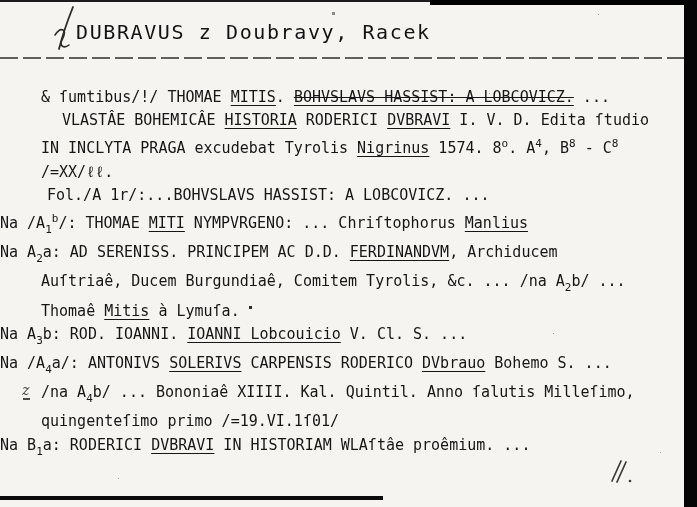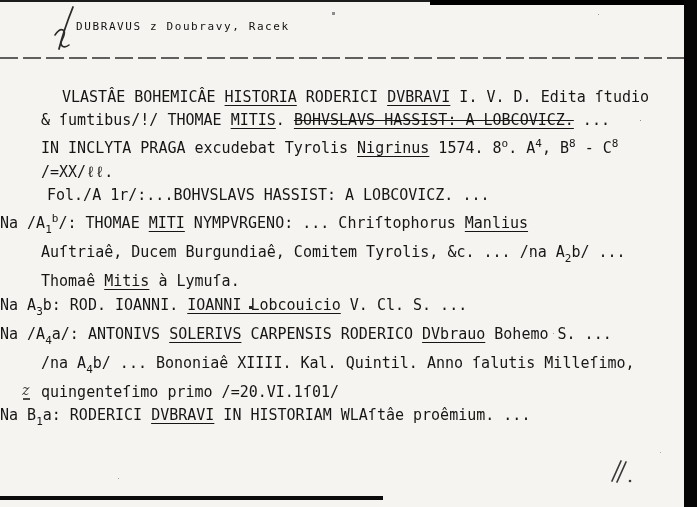--- a/index.html
+++ b/index.html
@@ -13,21 +13,21 @@
   .edge-top{position:absolute;top:0;left:0;width:697px;height:2px;background:#1c1c1c;}
   .edge-top-right{position:absolute;top:0;left:430px;width:267px;height:5px;background:#000;}
   .edge-bottom{position:absolute;top:496px;left:0;width:383px;height:4px;background:#0b0b0b;}
   .specks{position:absolute;top:0;left:0;width:1px;height:1px;background:transparent;
     box-shadow:333px 13px 0 1px #8d8d8d,598px 14px 0 0 #9a9a9a,489px 93px 0 0 #949494,
     250px 307px 0 1px #2a2a2a,390px 196px 0 0 #9c9c9c,553px 333px 0 0 #9c9c9c,
     660px 452px 0 0 #ababab,118px 478px 0 0 #9c9c9c,640px 120px 0 0 #8d8d8d,
     530px 255px 0 0 #a5a5a5;}
   
   .header-title{
-    position:absolute;left:76px;top:20px;font-size:11px;letter-spacing:1.6px;
+    position:absolute;left:76px;top:20px;font-size:20px;letter-spacing:1.6px;
     color:#131313;white-space:pre;
   }
   .header-rule{
     position:absolute;left:0;top:57px;width:697px;height:2px;opacity:.8;
     background:repeating-linear-gradient(90deg,#3a3a3a 0 18px,rgba(0,0,0,0) 18px 23px);
   }
   
   .text-block{position:absolute;left:0;top:86px;width:697px;}
   .line{line-height:23.2px;font-size:15px;white-space:pre;}
   .ind0{padding-left:41px;}
@@ -55,32 +55,33 @@
   <svg class="mark mark-top-left" width="38" height="50" viewBox="0 0 38 50">
     <path d="M25 3 C21 13 15 29 11 45" stroke="#2b2b2b" stroke-width="1.8" fill="none" stroke-linecap="round"></path>
     <path d="M7 31 C13 22 20 25 14 36 C11 42 16 45 21 41" stroke="#2b2b2b" stroke-width="1.6" fill="none" stroke-linecap="round"></path>
   </svg>
 
   <div class="header-title">DUBRAVUS z Doubravy, Racek</div>
 
   <div class="header-rule"></div>
 
   <div class="text-block" id="text-block">
+      <div class="line ind0"><span class="seg">&amp; ſumtibus/!/ THOMAE </span><span class="seg u">MITIS</span><span class="seg">. </span><span class="seg us">BOHVSLAVS HASSIST: A LOBCOVICZ.</span><span class="seg"> ...</span></div>
       <div class="line ind1"><span class="seg">VLASTÂE BOHEMICÂE </span><span class="seg u">HISTORIA</span><span class="seg"> RODERICI </span><span class="seg u">DVBRAVI</span><span class="seg"> I. V. D. Edita ſtudio</span></div>
-      <div class="line ind0"><span class="seg">&amp; ſumtibus/!/ THOMAE </span><span class="seg u">MITIS</span><span class="seg">. </span><span class="seg us">BOHVSLAVS HASSIST: A LOBCOVICZ.</span><span class="seg"> ...</span></div>
       <div class="line ind0"><span class="seg">IN INCLYTA PRAGA excudebat Tyrolis </span><span class="seg u">Nigrinus</span><span class="seg"> 1574. 8</span><span class="seg sup">o</span><span class="seg">. A</span><span class="seg sup">4</span><span class="seg">, B</span><span class="seg sup">8</span><span class="seg"> - C</span><span class="seg sup">8</span></div>
       <div class="line ind0"><span class="seg">/=XX/ℓℓ.</span></div>
       <div class="line ind2"><span class="seg">Fol./A 1r/:...BOHVSLAVS HASSIST: A LOBCOVICZ. ...</span></div>
       <div class="line ind3"><span class="seg">Na /A</span><span class="seg sub">1</span><span class="seg sup">b</span><span class="seg">/: THOMAE </span><span class="seg u">MITI</span><span class="seg"> NYMPVRGENO: ... Chriſtophorus </span><span class="seg u">Manlius</span></div>
+      <div class="line ind3"><span class="seg">Na A</span><span class="seg sub">2</span><span class="seg">a: AD SERENISS. PRINCIPEM AC D.D. </span><span class="seg u">FERDINANDVM</span><span class="seg">, Archiducem</span></div>
       <div class="line ind0"><span class="seg">Auſtriaê, Ducem Burgundiaê, Comitem Tyrolis, &amp;c. ... /na A</span><span class="seg sub">2</span><span class="seg">b/ ...</span></div>
       <div class="line ind0"><span class="seg">Thomaê </span><span class="seg u">Mitis</span><span class="seg"> à Lymuſa.</span></div>
       <div class="line ind3"><span class="seg">Na A</span><span class="seg sub">3</span><span class="seg">b: ROD. IOANNI. </span><span class="seg u">IOANNI Lobcouicio</span><span class="seg"> V. Cl. S. ...</span></div>
       <div class="line ind3"><span class="seg">Na /A</span><span class="seg sub">4</span><span class="seg">a/: ANTONIVS </span><span class="seg u">SOLERIVS</span><span class="seg"> CARPENSIS RODERICO </span><span class="seg u">DVbrauo</span><span class="seg"> Bohemo S. ...</span></div>
       <div class="line ind0"><span class="seg">/na A</span><span class="seg sub">4</span><span class="seg">b/ ... Bononiaê XIIII. Kal. Quintil. Anno ſalutis Milleſimo,</span></div>
-      <div class="line ind0"><span class="seg">quingenteſimo primo /=20.VI.1ſ01/</span></div>
+      <div class="line ind0"><span class="seg">quingenteſimo primo /=19.VI.1ſ01/</span></div>
       <div class="line ind3"><span class="seg">Na B</span><span class="seg sub">1</span><span class="seg">a: RODERICI </span><span class="seg u">DVBRAVI</span><span class="seg"> IN HISTORIAM WLAſtâe proêmium. ...</span></div>
     </div>
 
   <div class="mark mark-left-margin">
     <span>z</span>
     <span class="dash"></span>
   </div>
 
   <svg class="mark mark-bottom-right" width="36" height="32" viewBox="0 0 36 32">
     <path d="M12 25 L21 5" stroke="#3a3a3a" stroke-width="1.7" fill="none" stroke-linecap="round"></path>

